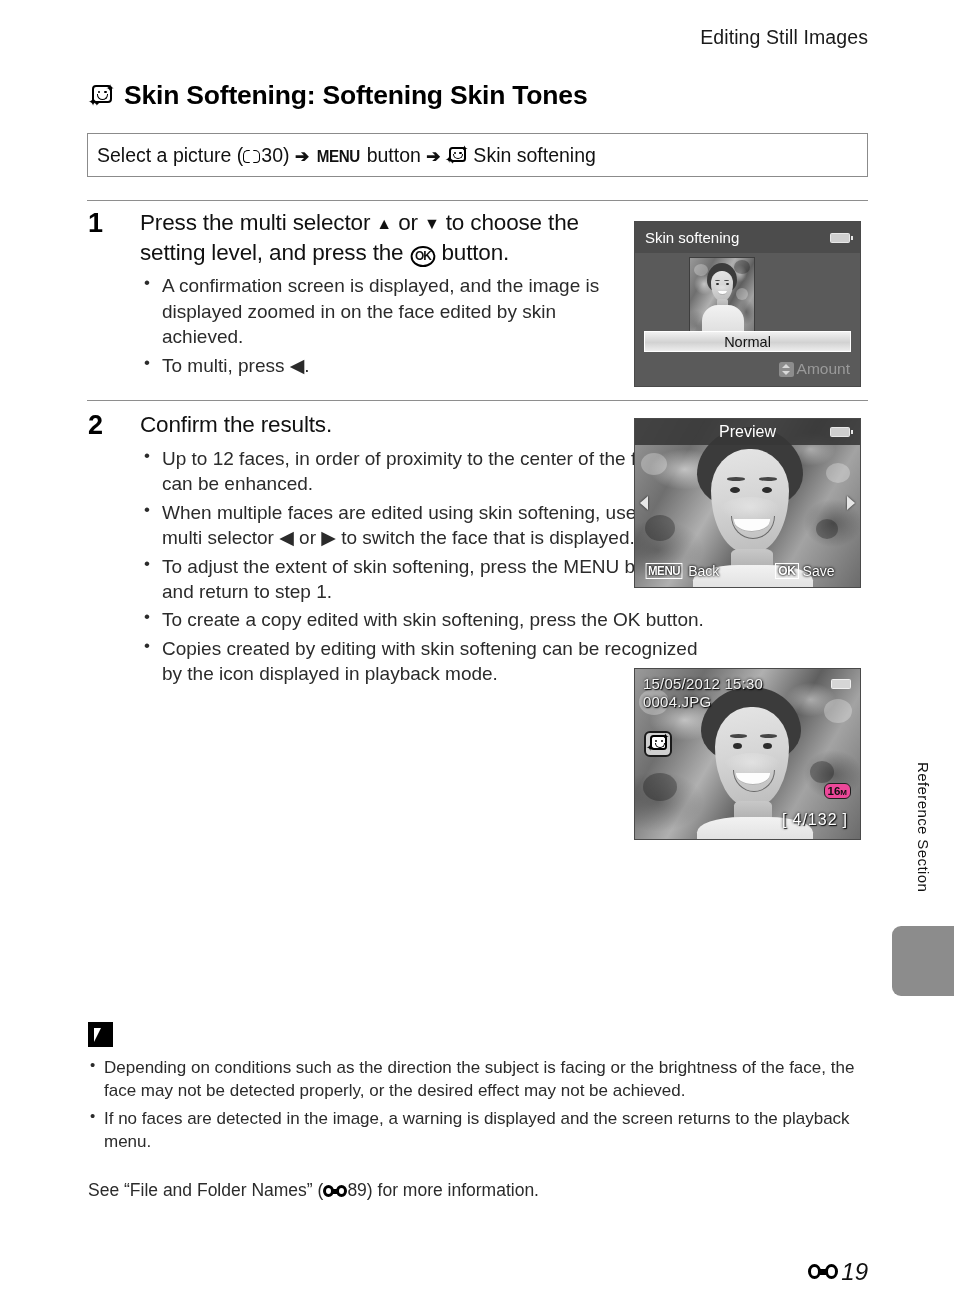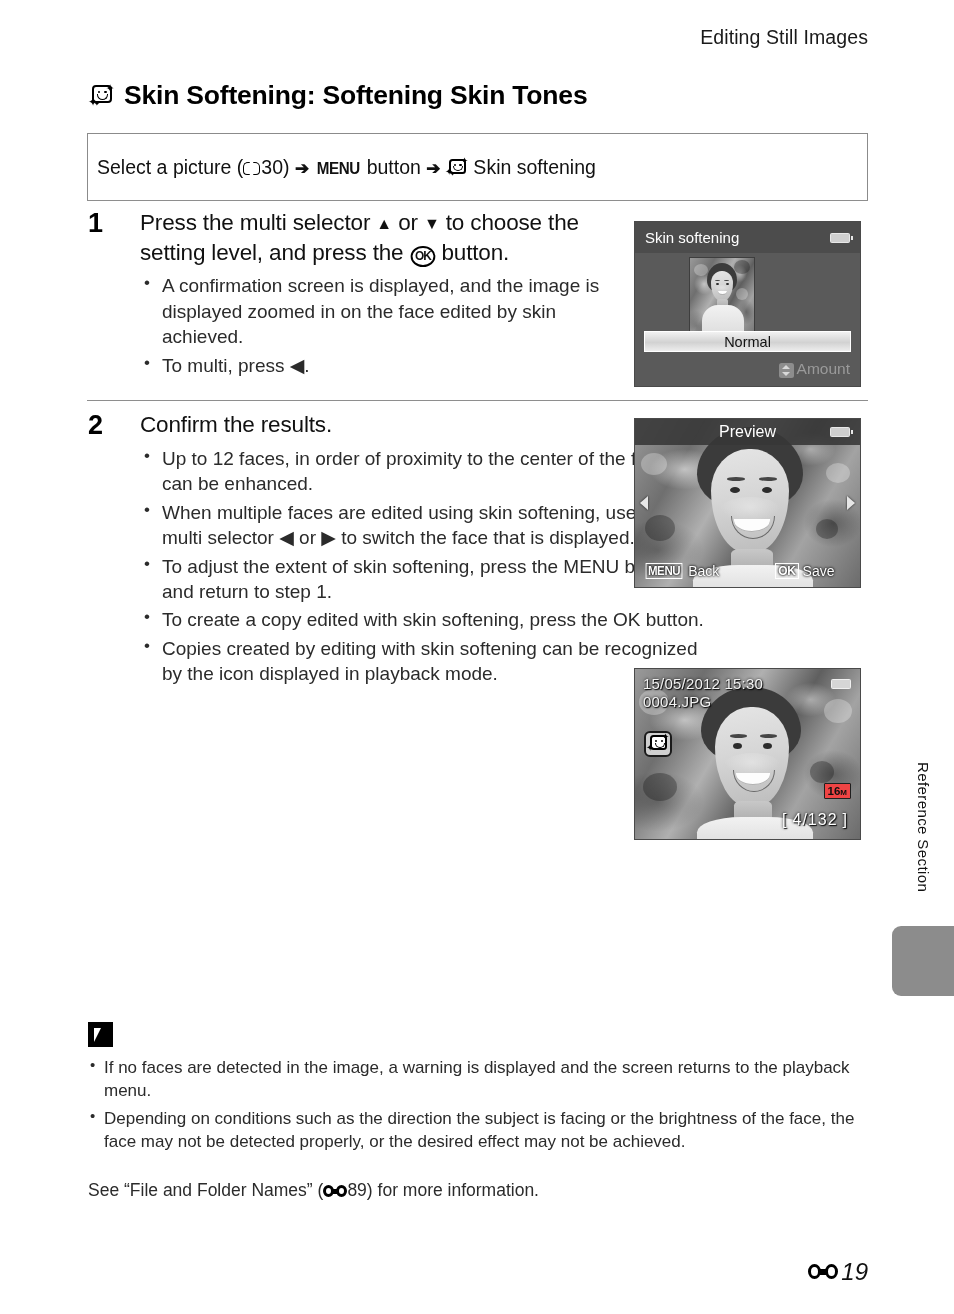--- a/index.html
+++ b/index.html
@@ -98,21 +98,21 @@
   .ss-icon.inline-sm .spark.s1 { left: 14.5px; top: -2px; font-size: 9.5px;}
   .ss-icon.inline-sm .spark.s2 { left: -1px; top: 9px; font-size: 10px;}
   .ss-icon.inline-sm .spark.s3 { left: 4px; top: 13px; font-size: 6px;}
 
   
   .nav-box {
     position: absolute;
     top: 133px;
     left: 87px;
     width: 781px;
-    height: 68px;
+    height: 44px;
     border: 1px solid #8b8b8b;
     box-sizing: border-box;
     display: flex;
     align-items: center;
     padding-left: 9px;
     font-size: 19.5px;
     color: #111;
   }
   .nav-box .seq { white-space: nowrap; }
   .menu-glyph {
@@ -340,21 +340,21 @@
     display: flex;
     align-items: center;
     justify-content: center;
     box-sizing: border-box;
   }
   .amount-row {
     position: absolute;
     right: 10px;
     bottom: 8px;
     display: flex;
-    align-items: flex-end;
+    align-items: center;
     gap: 3px;
     color: #9a9a9a;
     font-size: 15.5px;
   }
   .ud-arrows {
     width: 15px; height: 15px;
     background: #8d8d8d;
     border-radius: 2.5px;
     position: relative;
   }
@@ -442,23 +442,23 @@
     border-radius: 6px;
     background: #cfcfcf;
     display: flex;
     align-items: center;
     justify-content: center;
     box-sizing: border-box;
   }
   .badge-16m {
     position: absolute;
     right: 9px; bottom: 40px;
-    background: #ef4444;
+    background: #ec4899;
     border: 1.5px solid #1f1f1f;
-    border-radius: 1px;
+    border-radius: 6px;
     color: #101010;
     font-size: 11.5px;
     font-weight: bold;
     padding: 0 3px;
     line-height: 1.25;
   }
   .badge-16m sub { font-size: 8px; vertical-align: baseline; }
   .frame-count {
     position: absolute;
     right: 12px; bottom: 10px;
@@ -786,22 +786,22 @@
   <div class="side-label">Reference Section</div>
   <div class="thumb-tab"></div>
 
   <div class="note-block" id="notes">
     <div class="note-head">
       <span class="icon-box">
           <span class="check"></span>
         </span>
     </div>
     <ul class="note-list">
+      <li>Depending on conditions such as the direction the subject is facing or the brightness of the face, the face may not be detected properly, or the desired effect may not be achieved.</li>
       <li>If no faces are detected in the image, a warning is displayed and the screen returns to the playback menu.</li>
-      <li>Depending on conditions such as the direction the subject is facing or the brightness of the face, the face may not be detected properly, or the desired effect may not be achieved.</li>
     </ul>
   </div>
 
   <div class="note-block" id="more">
     <div class="more-text"><span>See “File and Folder Names” (</span><span class="e-glyph"><span class="bar"></span><span class="knob l"></span><span class="knob r"></span></span><span>89</span><span>) for more information.</span></div>
   </div>
 
   <div class="footer">
     <span class="e-glyph">
         <span class="bar"></span>

